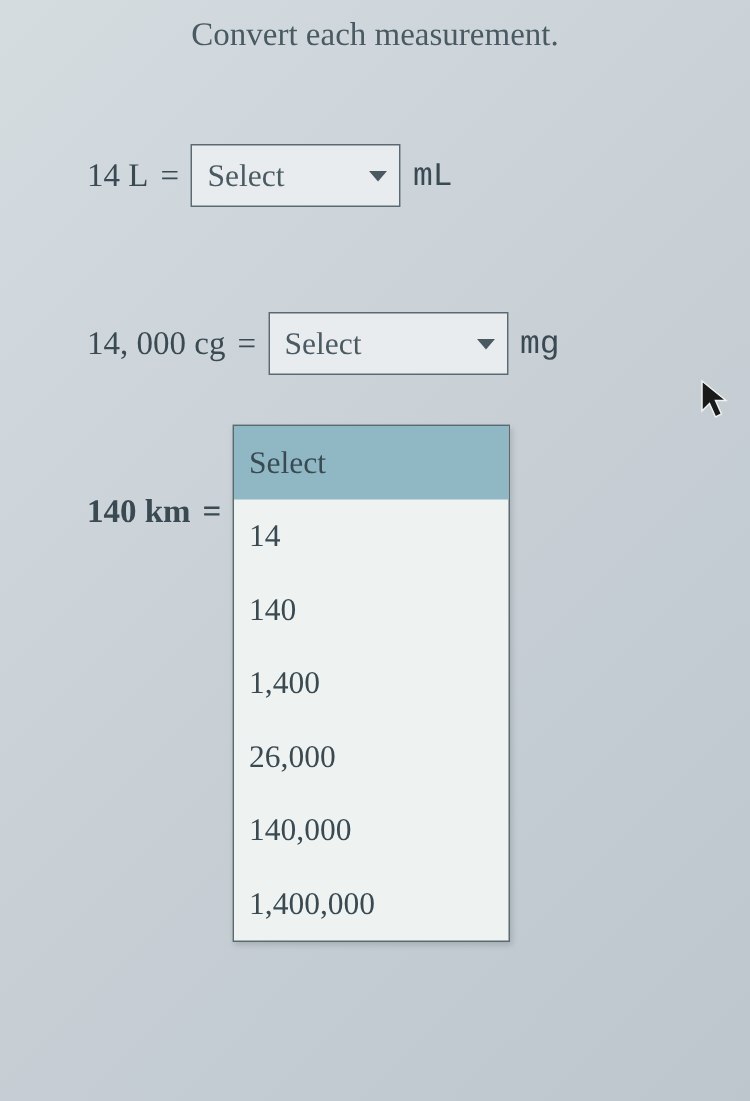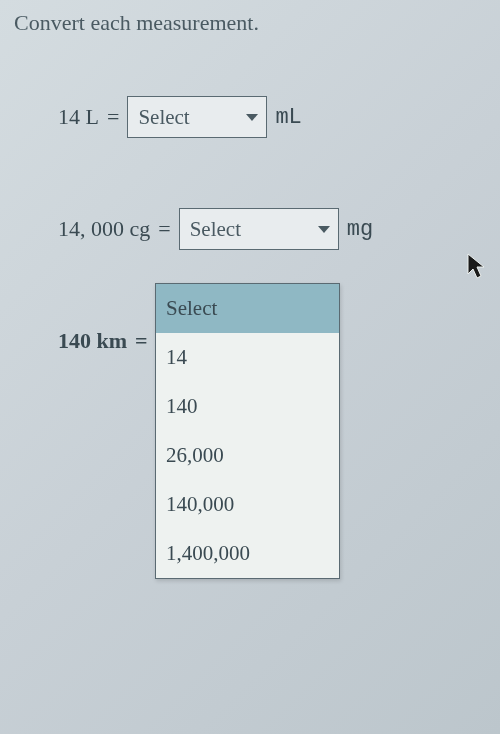--- a/index.html
+++ b/index.html
@@ -9,20 +9,21 @@
     width: 500px;
     height: 734px;
     background: linear-gradient(135deg, #d4dce0 0%, #c8d0d6 50%, #bcc6cc 100%);
     font-family: Georgia, 'Times New Roman', serif;
     color: #3a4a52;
     overflow: hidden;
     position: relative;
   }
   .container {
     padding: 10px 14px;
+    text-align: center;
   }
   .instruction {
     font-size: 22px;
     color: #4a5a62;
     margin-bottom: 60px;
     margin-top: 0;
   }
   .row {
     display: flex;
     align-items: center;
@@ -143,20 +144,21 @@
     <span class="input-box">
       <span>1</span>
     </span>
   </div>
 </div>
 
 <div class="dropdown-list">
   <div class="dropdown-item highlight">Select</div>
   <div class="dropdown-item">14</div>
   <div class="dropdown-item">140</div>
+  <div class="dropdown-item">1,400</div>
   <div class="dropdown-item">26,000</div>
   <div class="dropdown-item">140,000</div>
   <div class="dropdown-item">1,400,000</div>
 </div>
 
 <div class="cursor">
   <svg width="22" height="30" viewBox="0 0 22 30">
     <path d="M2 2 L2 22 L7 17 L11 26 L15 24 L11 15 L18 15 Z" fill="#1a1a1a" stroke="#eef2f0" stroke-width="1"></path>
   </svg>
 </div>

